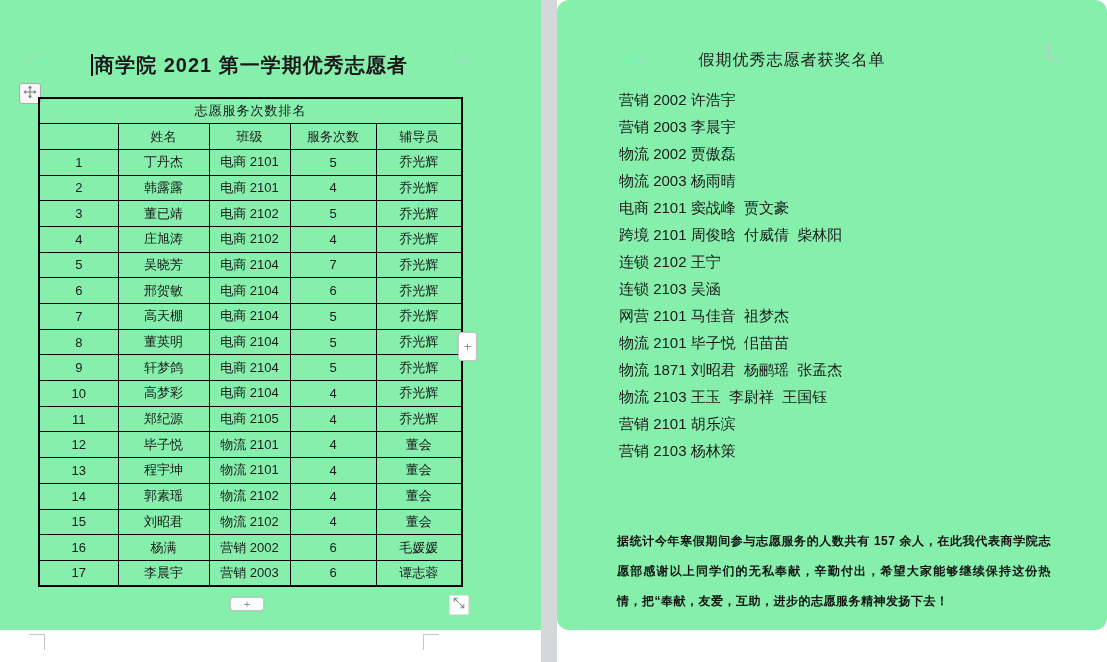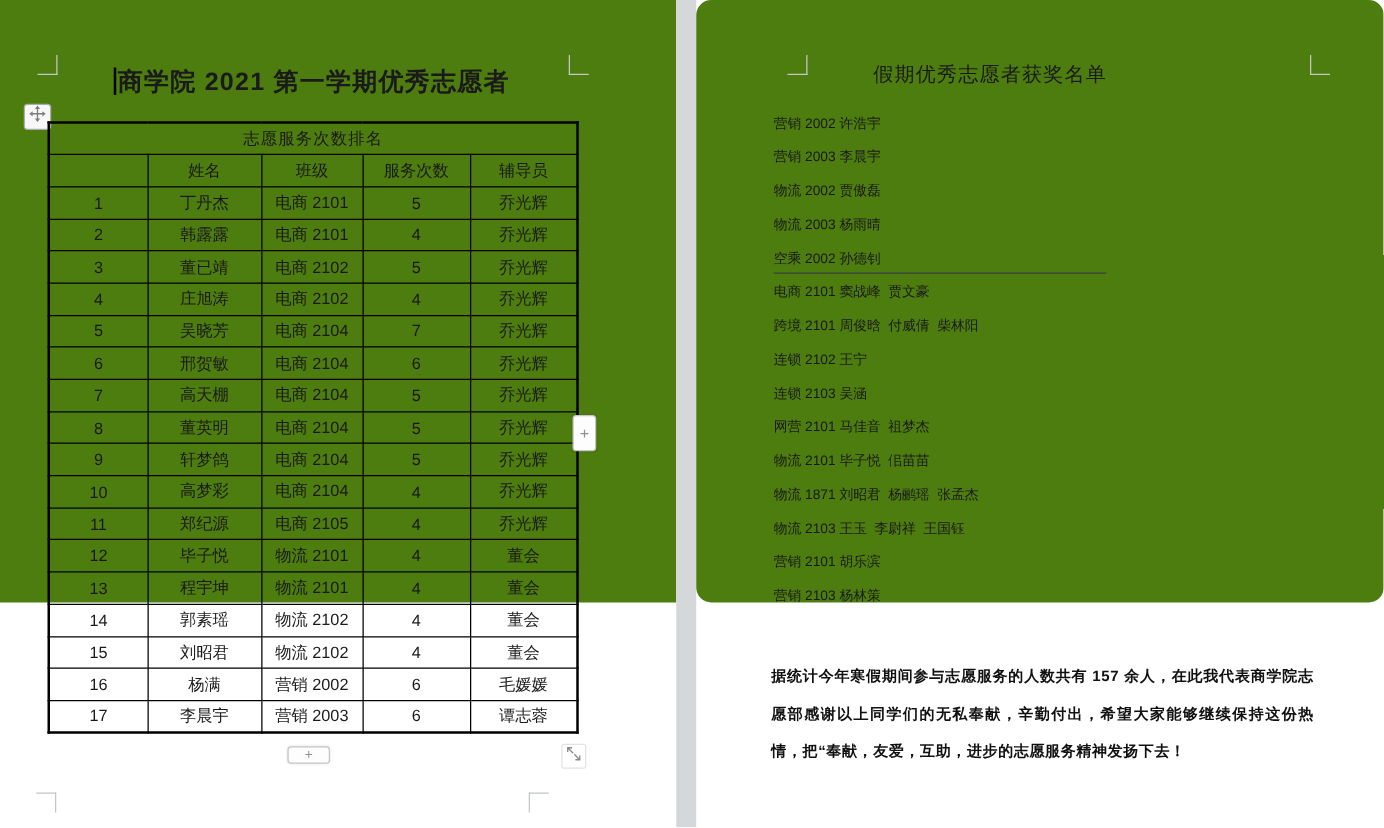--- a/index.html
+++ b/index.html
@@ -1,18 +1,18 @@
 <!DOCTYPE html>
 <html><head>
 <meta charset="utf-8">
 <style>
   html,body{margin:0;padding:0;background:#ffffff;}
   #canvas{position:relative;width:1107px;height:662px;overflow:hidden;
           font-family:"Liberation Sans","DejaVu Sans",sans-serif;color:#1a1a1a;background:#fff;}
-  .page{position:absolute;top:0;height:482px;background:#4d7c0f;}
+  .page{position:absolute;top:0;height:630px;background:#86efac;}
   #left-page{left:0;width:541px;}
   #page-gap{position:absolute;left:541px;top:0;width:16px;height:662px;background:#d5d8da;}
   #right-page{left:557px;width:550px;border-radius:12px;}
 
   
   .mark{position:absolute;width:15px;height:15px;border:0 solid #c2c6c8;}
   .mark.tl{border-right-width:1px;border-bottom-width:1px;}
   .mark.tr{border-left-width:1px;border-bottom-width:1px;}
   .mark.bl{border-right-width:1px;border-top-width:1px;}
   .mark.br{border-left-width:1px;border-top-width:1px;}
@@ -38,21 +38,21 @@
   #insert-row-btn{left:458px;top:332px;width:17px;height:27px;}
   #add-row-btn{left:230px;top:597px;width:32px;height:12px;font-size:11px;}
   #resize-handle{position:absolute;left:449px;top:595px;width:18px;height:18px;
                  border:1px solid #e3e3e3;border-radius:2px;background:#fff;
                  display:flex;align-items:center;justify-content:center;}
 
   
   #award-title{position:absolute;left:0;top:50px;width:470px;text-align:center;
                font-size:16px;letter-spacing:1px;white-space:pre;}
   #award-list{position:absolute;left:62px;top:86px;}
-  .entry{height:27px;line-height:27px;font-size:11px;white-space:pre;}
+  .entry{height:27px;line-height:27px;font-size:15px;white-space:pre;}
   .entry .u{display:inline-block;width:266px;border-bottom:1px solid #3c3c3c;
             height:22px;line-height:22px;white-space:pre;}
   #summary-paragraph{position:absolute;left:60px;top:526px;width:434px;
                      font-size:12px;font-weight:700;line-height:30px;
                      text-align:justify;letter-spacing:.5px;color:#111;}
 </style>
 </head>
 <body>
 
 <div id="canvas">
@@ -233,21 +233,20 @@
   <div class="page" id="right-page">
     <div class="mark tl" style="left:73px;top:44px;"></div>
     <div class="mark tr" style="left:491px;top:44px;"></div>
 
     <div id="award-title">假期优秀志愿者获奖名单</div>
     <div id="award-list">
         <div class="entry">营销 2002 许浩宇</div>
         <div class="entry">营销 2003 李晨宇</div>
         <div class="entry">物流 2002 贾傲磊</div>
         <div class="entry">物流 2003 杨雨晴</div>
-        <div class="entry"><span class="u">空乘 2002 孙德钊</span></div>
         <div class="entry">电商 2101 窦战峰  贾文豪</div>
         <div class="entry">跨境 2101 周俊晗  付威倩  柴林阳</div>
         <div class="entry">连锁 2102 王宁</div>
         <div class="entry">连锁 2103 吴涵</div>
         <div class="entry">网营 2101 马佳音  祖梦杰</div>
         <div class="entry">物流 2101 毕子悦  佀苗苗</div>
         <div class="entry">物流 1871 刘昭君  杨鹂瑶  张孟杰</div>
         <div class="entry">物流 2103 王玉  李尉祥  王国钰</div>
         <div class="entry">营销 2101 胡乐滨</div>
         <div class="entry">营销 2103 杨林策</div>

